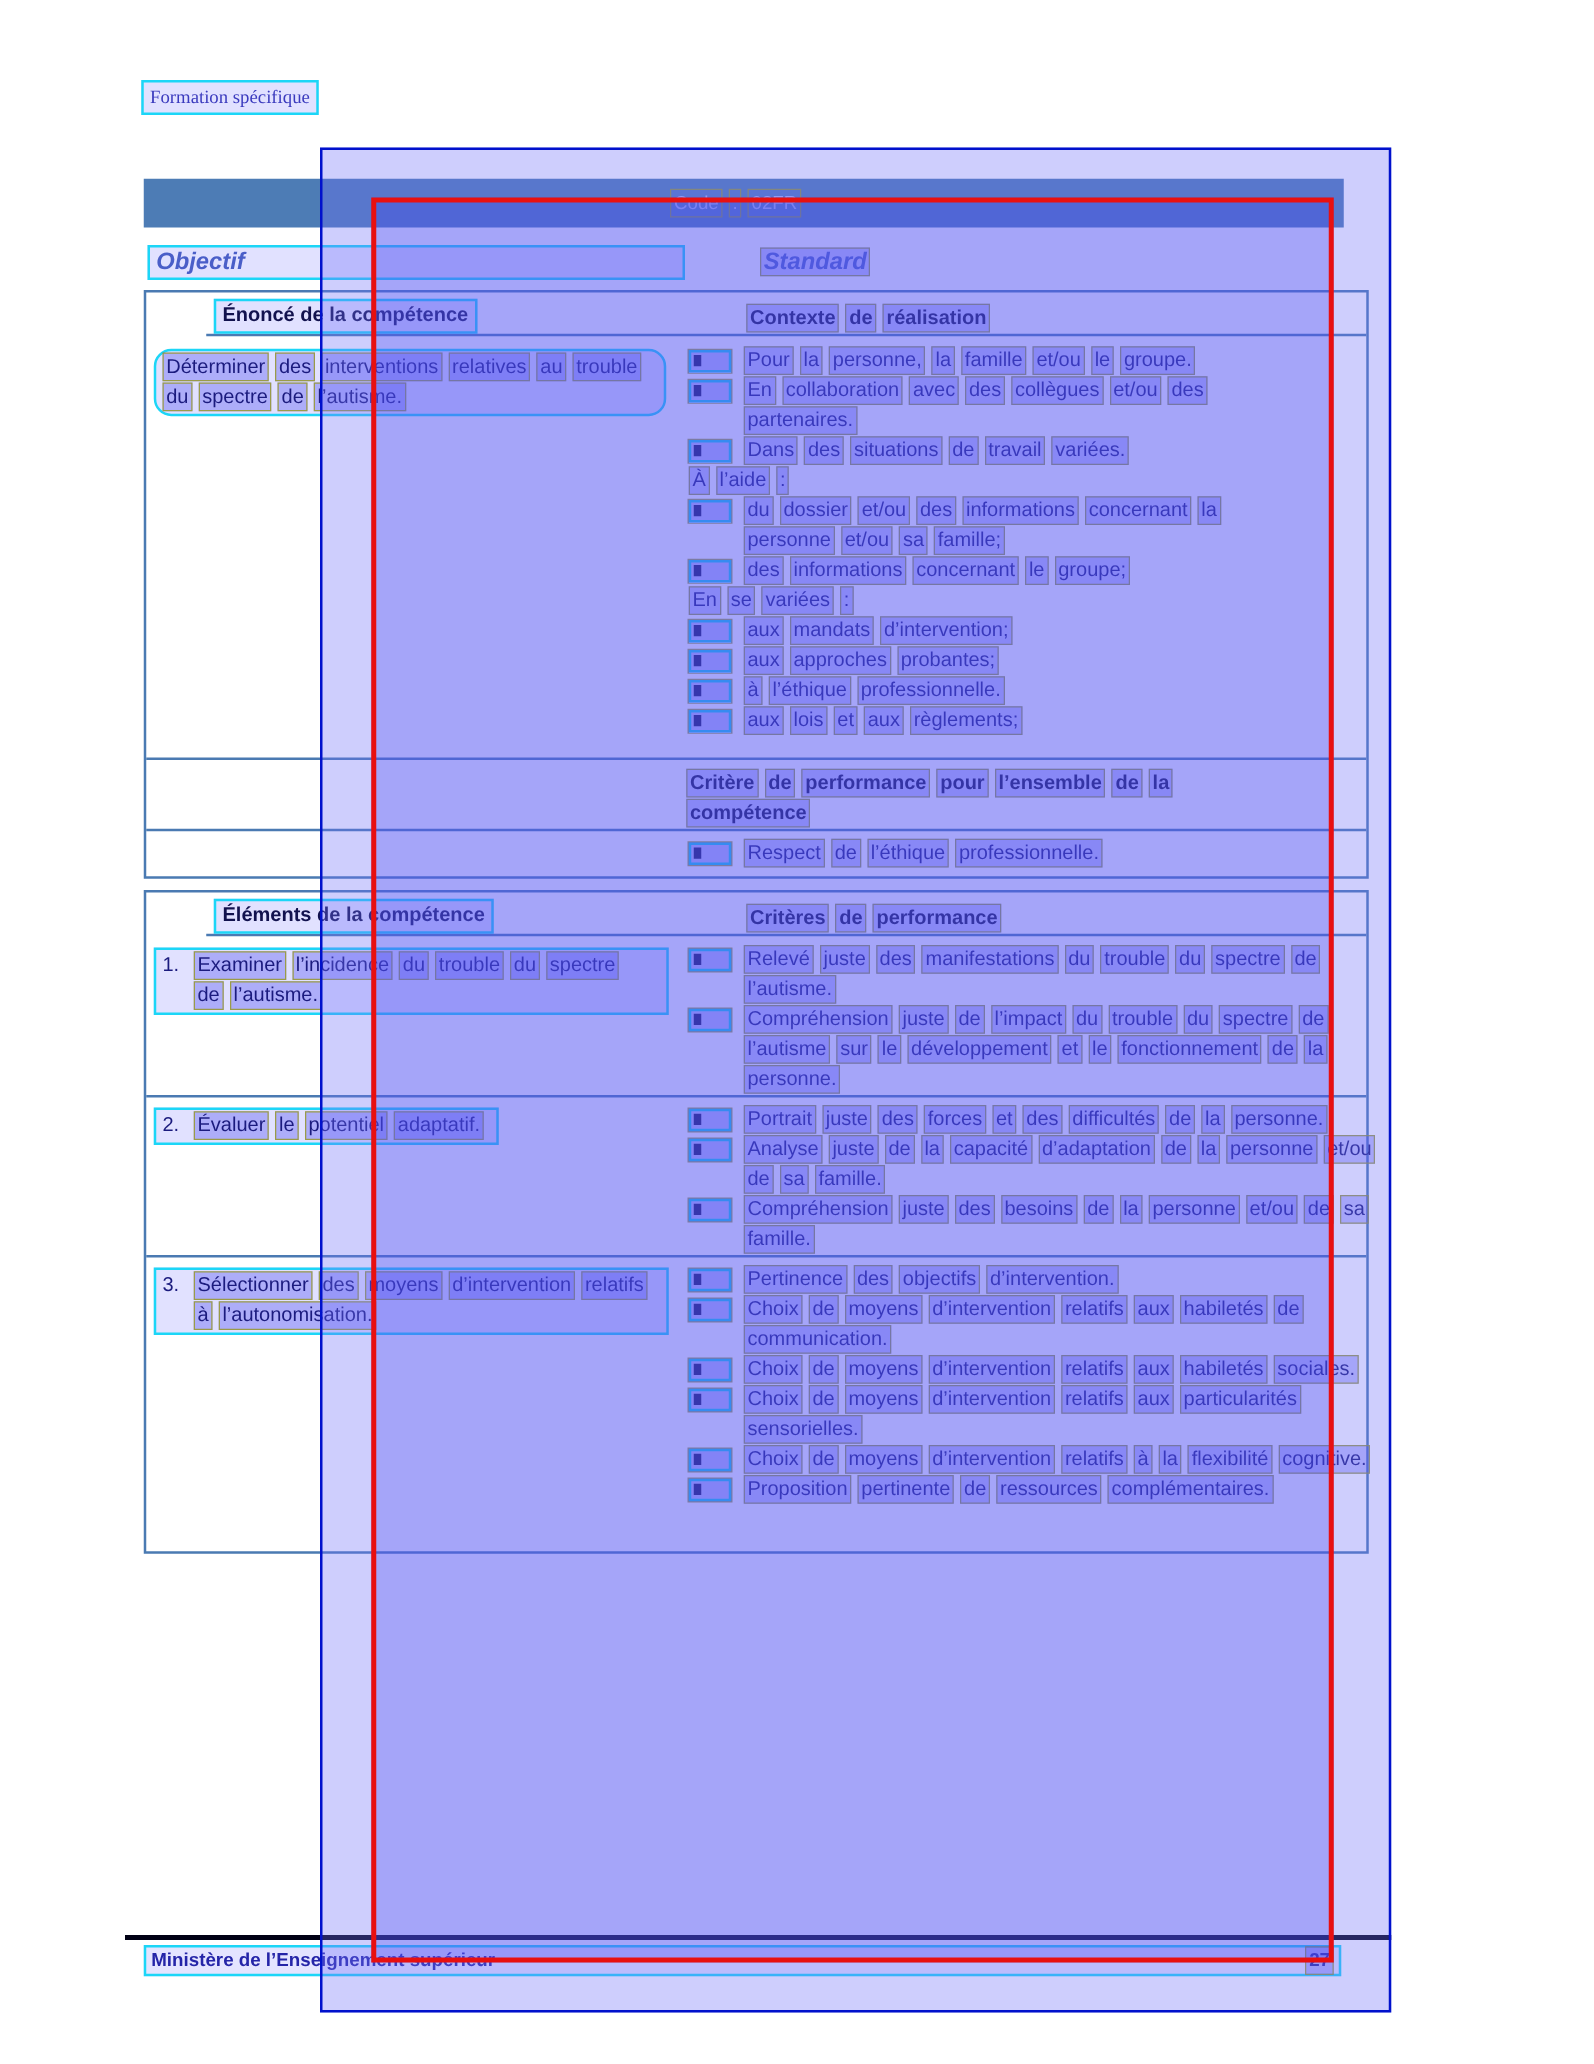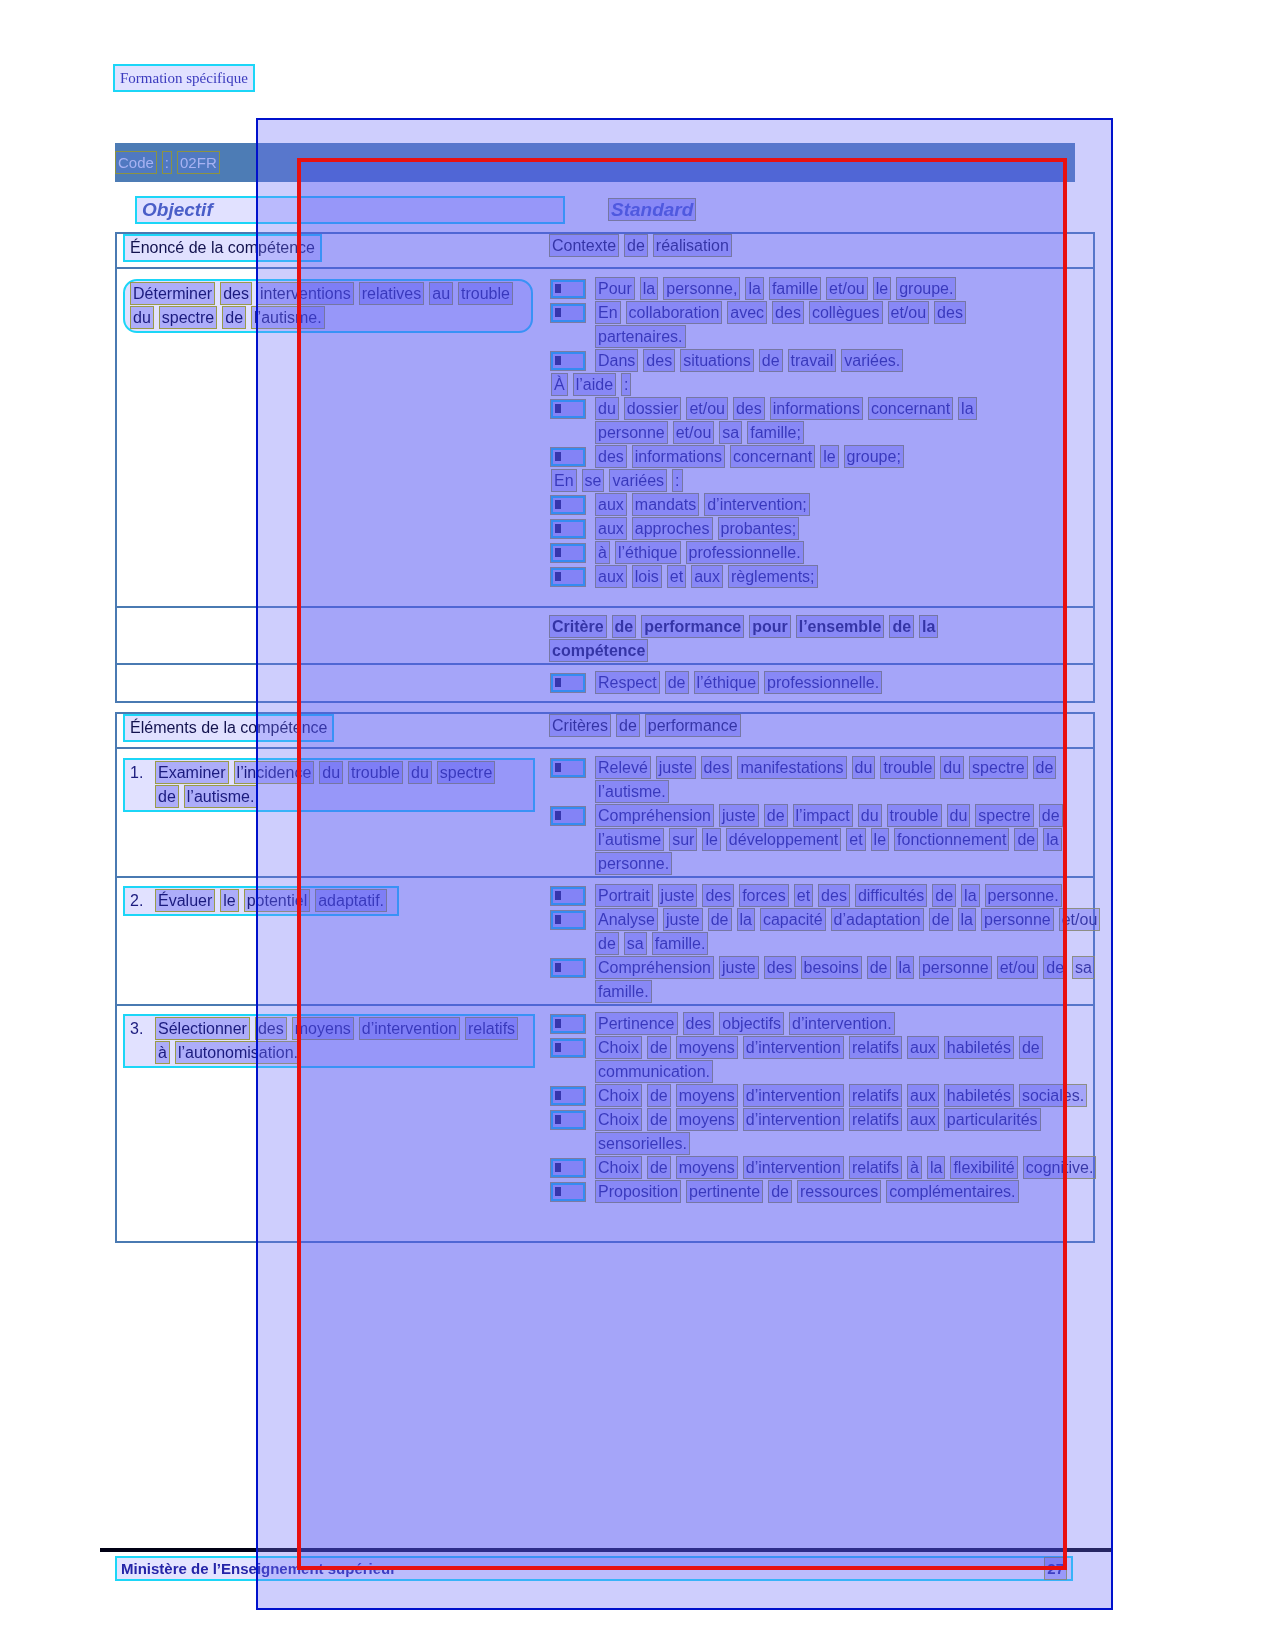--- a/index.html
+++ b/index.html
@@ -18,34 +18,34 @@
   .page{position:relative;width:1275px;height:1651px;background:#ffffff;overflow:hidden;color:var(--navy);}
 
   
   .cyanbox{display:inline-block;border:2px solid var(--cyan);background:rgba(148,148,255,0.28);padding:1px 5px;line-height:22px;}
 
   
   .w{display:inline-block;background:rgba(72,72,238,0.34);border:1px solid var(--olive);padding:0 2px;margin:0 5px 1px 0;line-height:21px;}
 
   .formation{position:absolute;left:113px;top:64px;font-size:15px;color:#3b3bbe;font-family:Liberation Serif, serif;}
 
-  .bar{position:absolute;left:115px;top:143px;width:960px;height:39px;background:var(--bar);display:flex;align-items:center;justify-content:flex-start;padding-right:8px;}
+  .bar{position:absolute;left:115px;top:143px;width:960px;height:39px;background:var(--bar);display:flex;align-items:center;justify-content:center;padding-right:8px;}
   .bar .w{color:#a7b2f2;background:rgba(90,110,230,0.25);font-size:15px;}
 
   .obj-row{position:absolute;left:115px;top:196px;width:960px;height:36px;font-size:19px;font-weight:bold;font-style:italic;color:#4a5ec8;}
-  .obj-label{position:absolute;left:20px;top:0;width:430px;}
+  .obj-label{position:absolute;left:3px;top:0;width:430px;}
   .std-label{position:absolute;left:493px;top:2px;}
   .std-label .w{font-size:19px;}
 
   .doc-table{position:absolute;left:115px;width:980px;border:2px solid var(--steel);font-size:16px;}
   .t1{top:232px;}
   .t2{top:712px;}
   .trow{display:flex;border-bottom:2px solid var(--steel);}
   .trow:last-child{border-bottom:none;}
-  .thead{min-height:35px;align-items:flex-start;font-weight:normal;color:var(--head);}
+  .thead{min-height:35px;align-items:flex-end;font-weight:bold;color:var(--head);margin-left:48px;}
   .col-left{width:428px;flex:0 0 428px;padding-left:6px;}
   .col-right{flex:1;padding-left:4px;position:relative;}
 
   .t1-body{min-height:339px;padding-top:8px;}
   .t1-crit{min-height:56px;padding-top:7px;}
   .t1-crit .col-right{font-weight:bold;color:var(--head);max-width:0;}
   .crit-words{display:block;width:450px;line-height:24px;}
   .t1-resp{min-height:36px;padding-top:6px;}
 
   .statement-box{margin:2px 0 0 0;max-width:410px;line-height:24px;border-radius:14px;}

